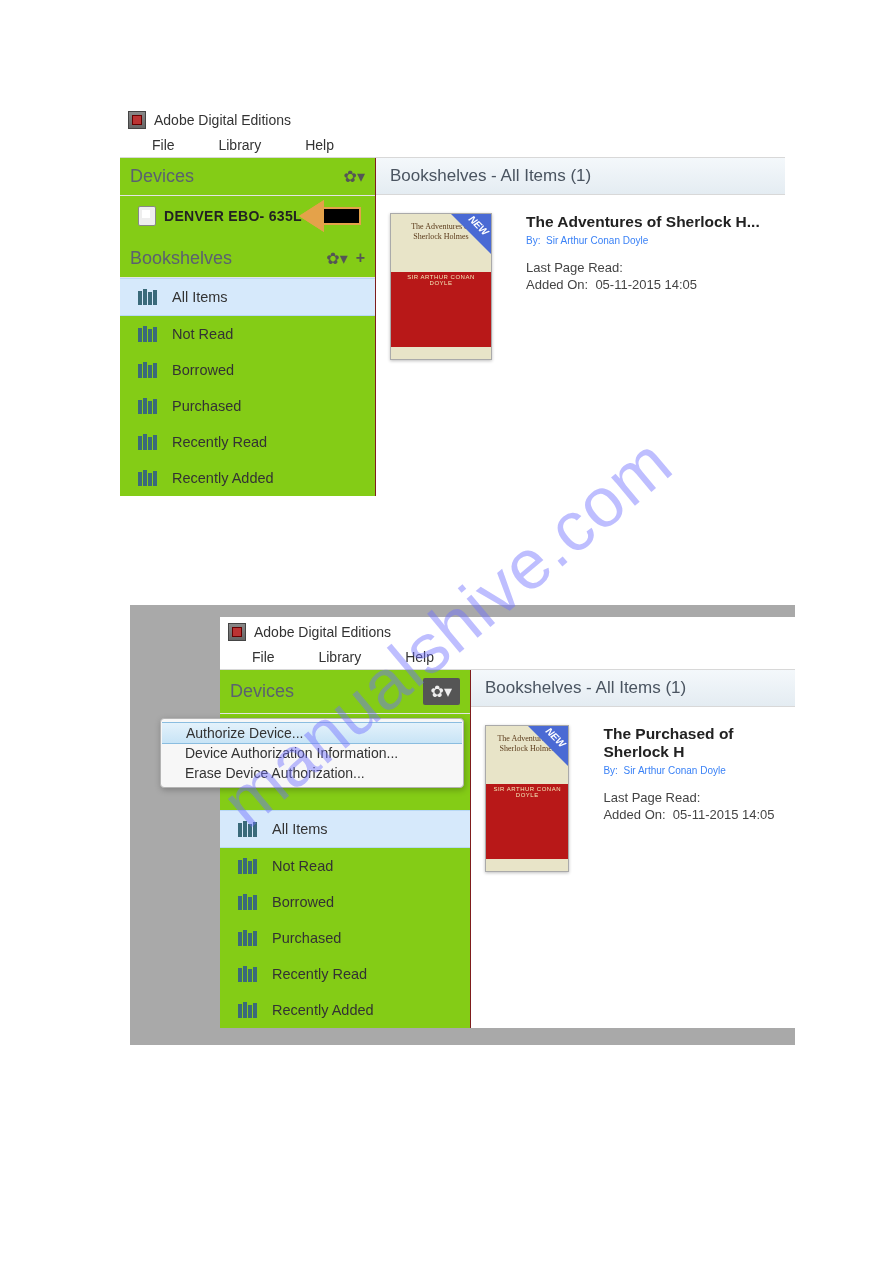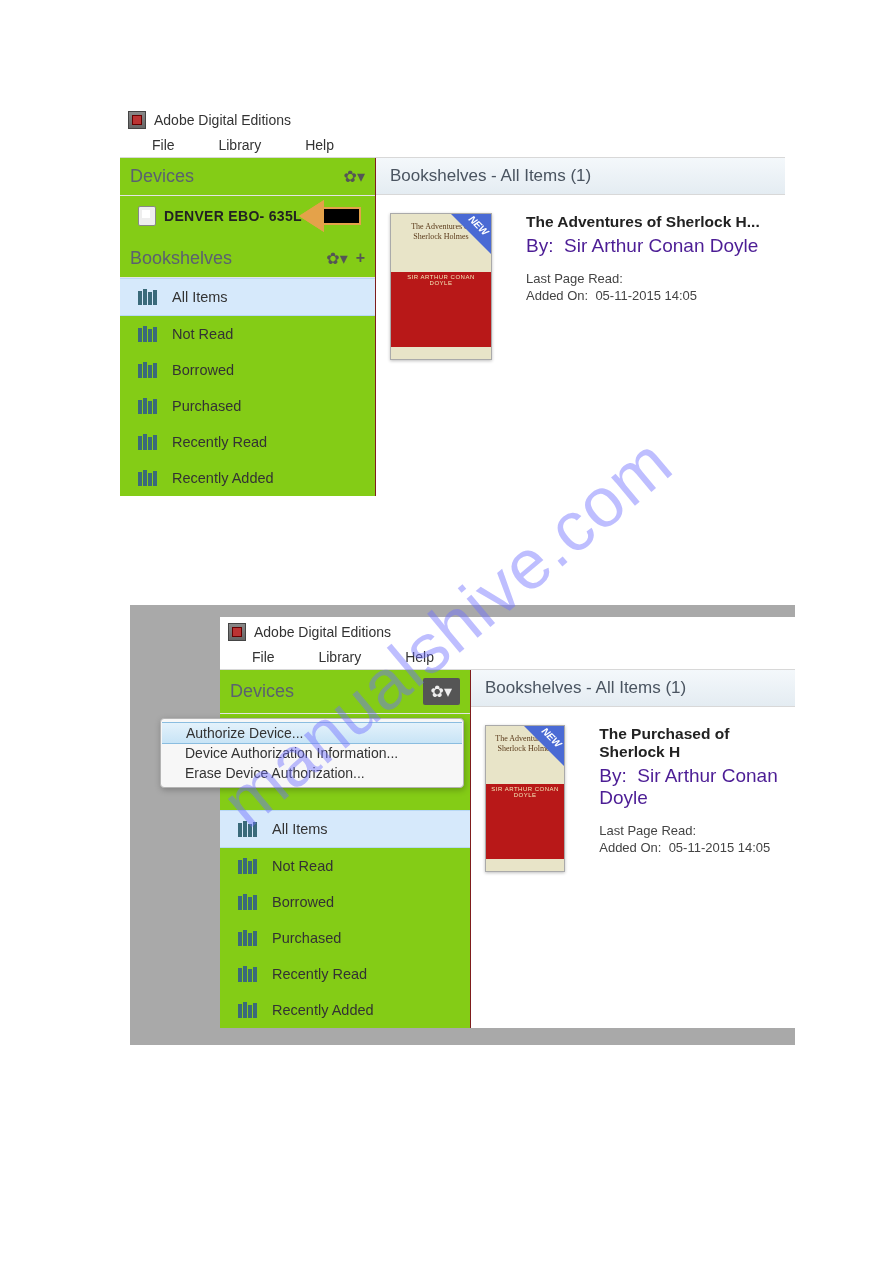--- a/index.html
+++ b/index.html
@@ -183,21 +183,21 @@
     width: 0; height: 0;
     border-left: 40px solid transparent;
     border-top: 40px solid #4a6ad4;
   }
   .new-ribbon-text{
     position:absolute; top:6px; right:1px;
     transform: rotate(45deg);
     color:#fff; font-size:10px; font-weight:bold; font-style:italic;
   }
   .book-meta .btitle { font-weight: bold; font-size: 15.5px; color:#222; }
-  .book-meta .bauthor { font-size: 19px; color:#4c1d95; margin-top:4px; }
+  .book-meta .bauthor { font-size: 10px; color:#3b82f6; margin-top:4px; }
   .book-meta .bline { font-size: 13px; color:#444; margin-top:14px; }
   .book-meta .bline2 { font-size: 13px; color:#444; margin-top:2px; }
 
   
   .shot2 .sidebar { width: 250px; }
   .gear-pressed{
     background:#555; color:#eee; padding:4px 8px; border-radius:2px;
   }
   .context-menu {
     position: absolute;

